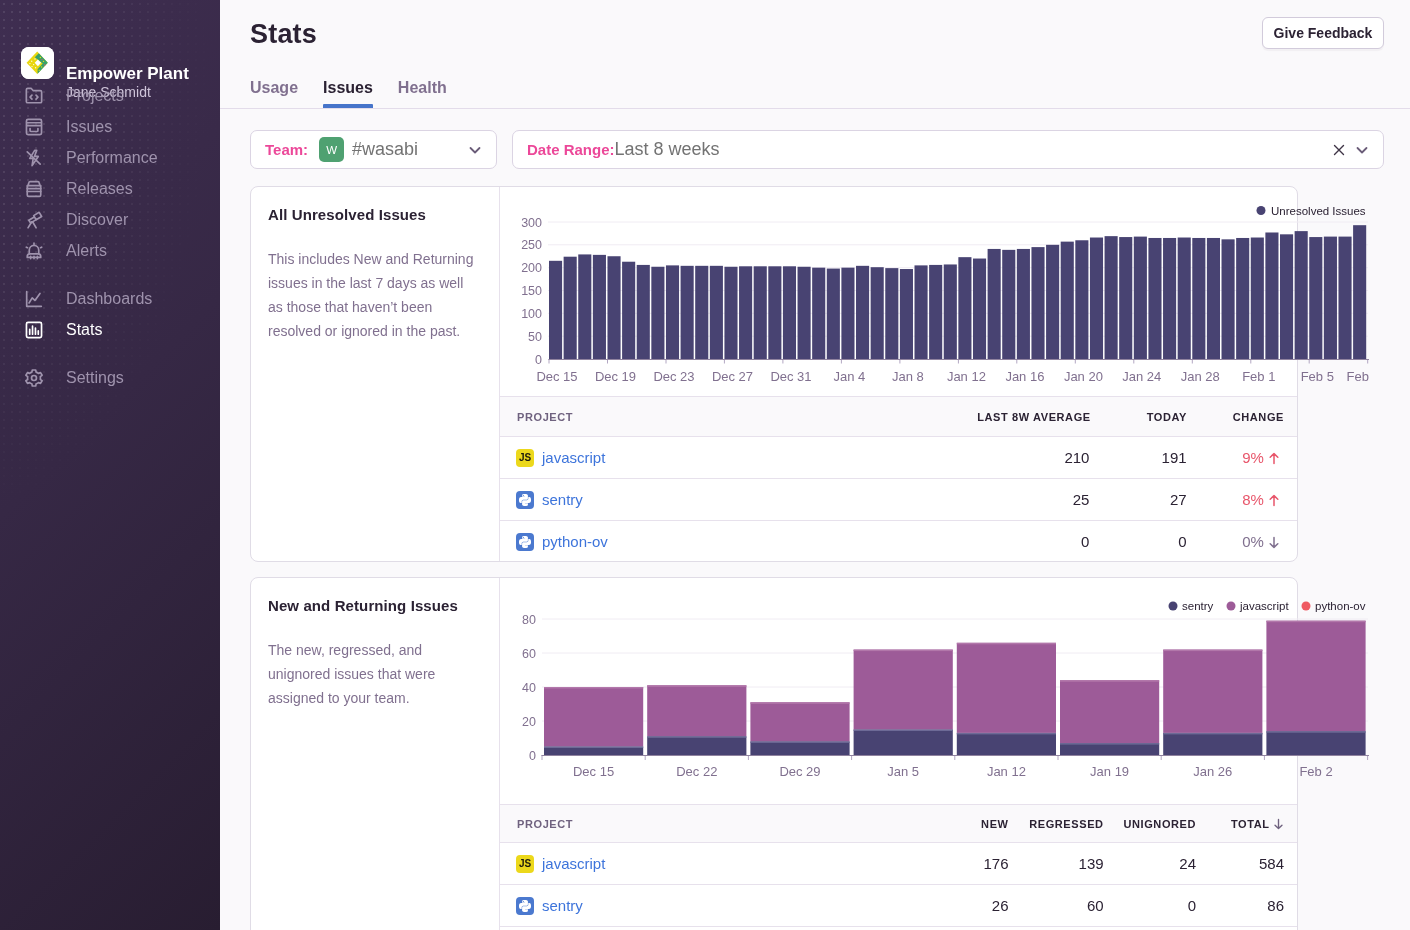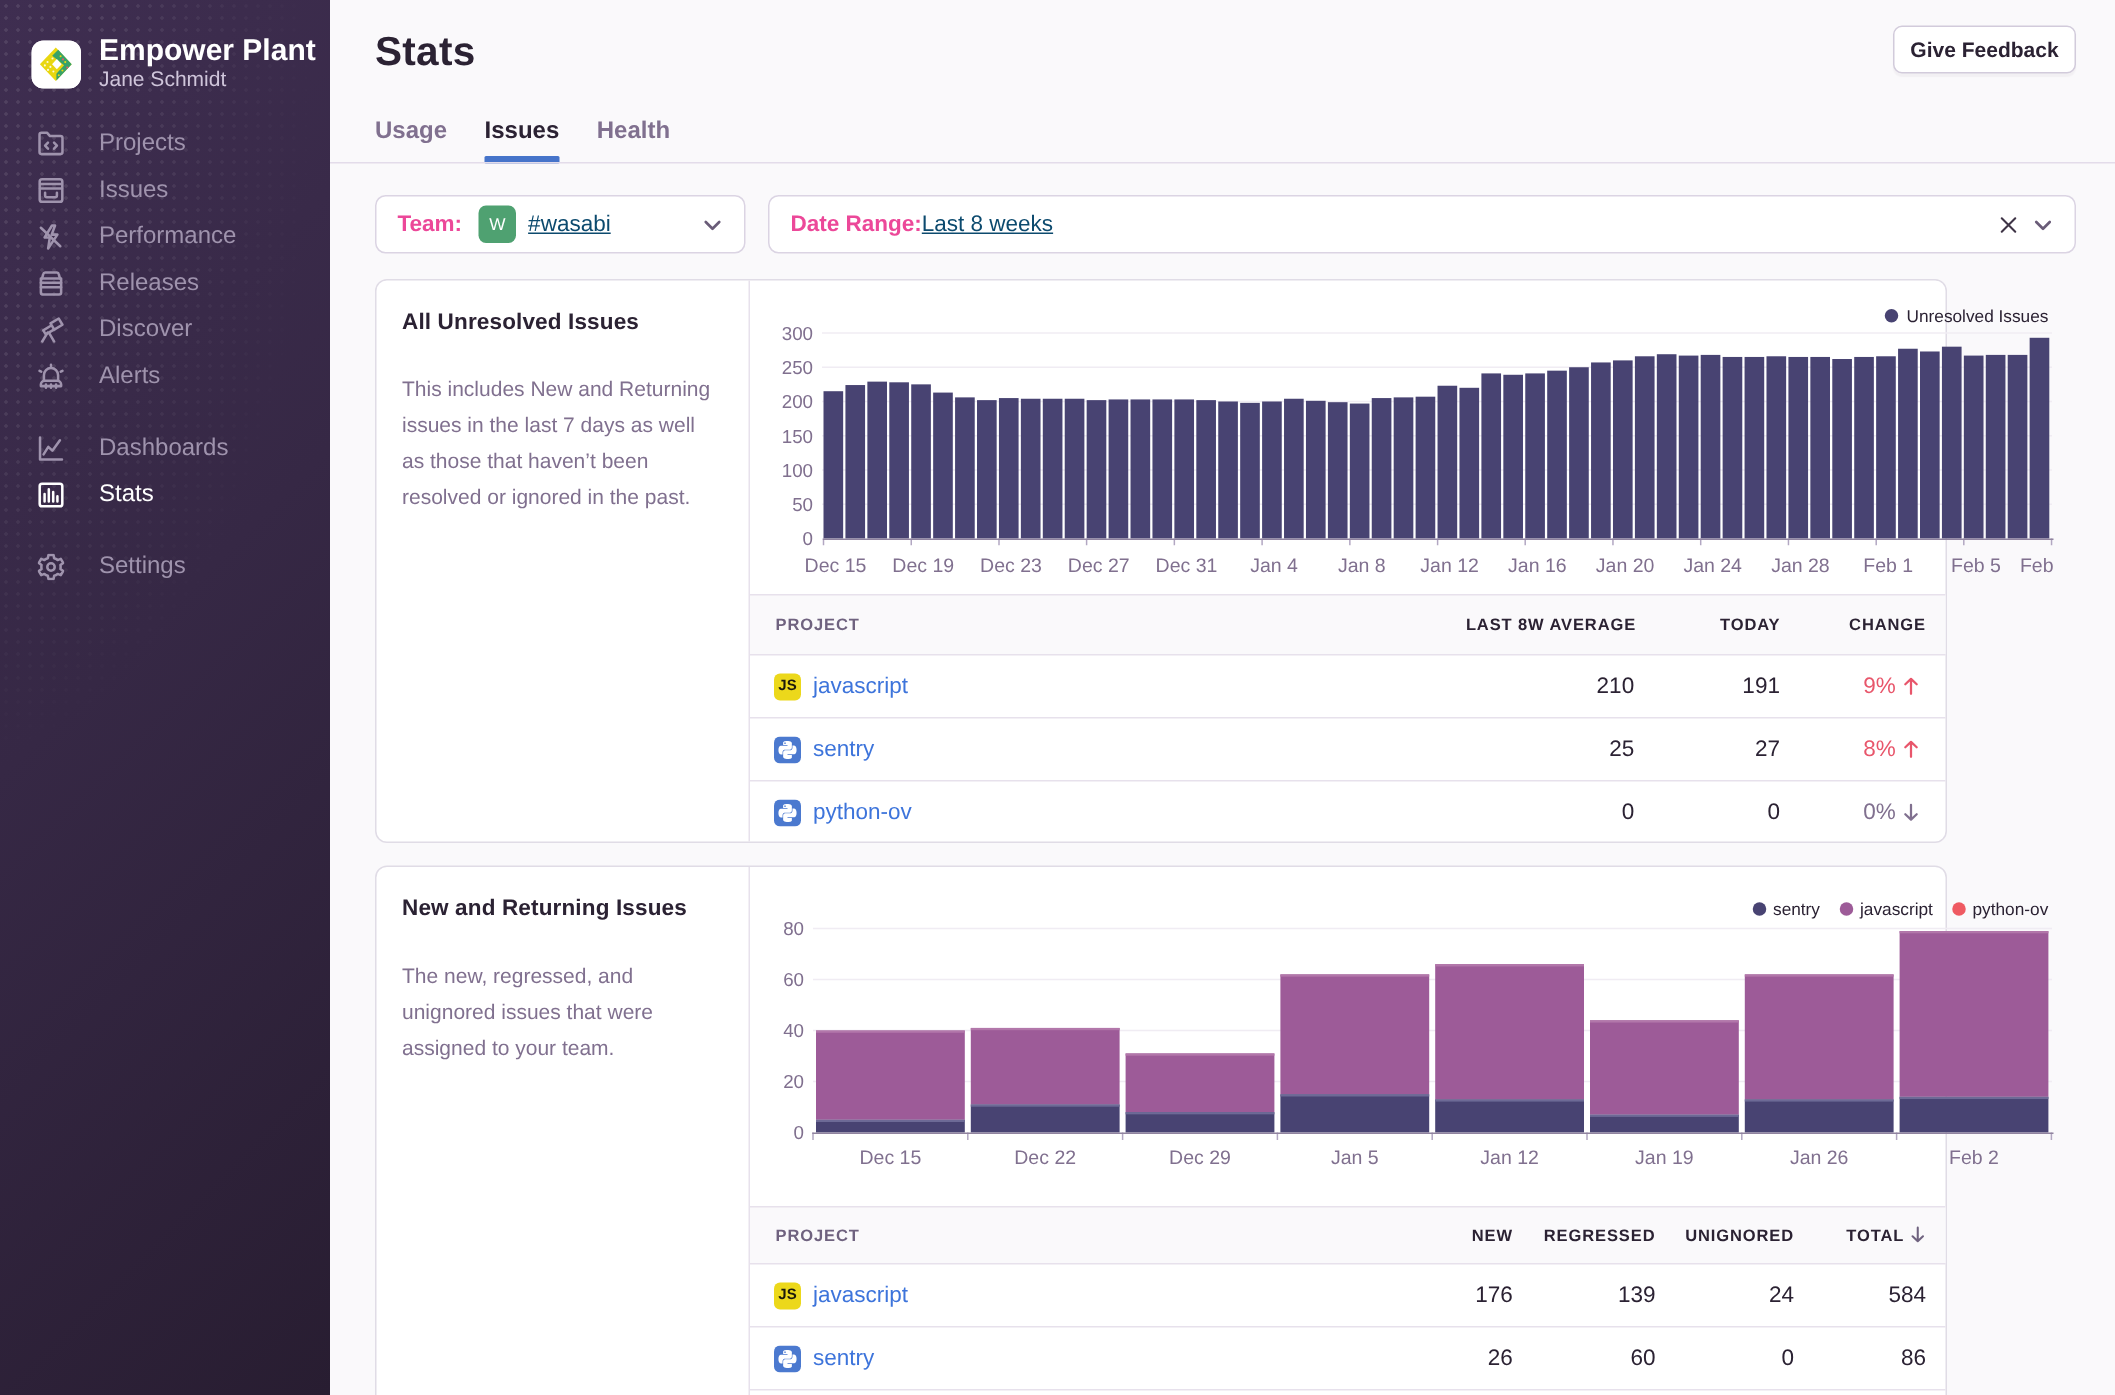--- a/index.html
+++ b/index.html
@@ -8,21 +8,21 @@
 .sidebar { position:absolute; left:0; top:0; width:220px; height:930px;
   background:linear-gradient(135deg,#3f2e51 0%,#362845 45%,#281d31 100%); }
 .sidebar::before { content:""; position:absolute; inset:0;
   background-image:radial-gradient(rgba(255,255,255,0.10) 1px, transparent 1.3px);
   background-size:8px 8px;
   -webkit-mask-image:radial-gradient(ellipse 300px 560px at -20px 80px, rgba(0,0,0,.95) 30%, transparent 78%);
   mask-image:radial-gradient(ellipse 300px 560px at -20px 80px, rgba(0,0,0,.95) 30%, transparent 78%); }
 .org { position:absolute; left:21px; top:25px; display:flex; align-items:center; z-index:2; }
 .orglogo { width:33px; height:32px; background:#fff; border-radius:8px; position:relative; }
 .orgtxt { margin-left:12px; }
-.orgname { color:#fff; font-size:20px; font-weight:bold; line-height:18px; }
+.orgname { color:#fff; font-size:17px; font-weight:bold; line-height:18px;margin-top:40px; }
 .orguser { color:#cfc5da; font-size:14px; line-height:18px; }
 .nav { position:absolute; left:0; top:80px; width:100%; z-index:2; }
 .nav a { display:flex; align-items:center; height:31px; padding-left:25px; color:#9f93ad; font-size:16px; text-decoration:none; }
 .nav a svg { width:18px; height:18px; margin-right:23px; flex:none; }
 .nav a.active { color:#fff; }
 .nav .gap { height:17px; }
 .main { position:absolute; left:220px; top:0; width:1190px; height:930px; }
 .h1 { position:absolute; left:30px; top:19px; font-size:27px; font-weight:bold; color:#2B2233; letter-spacing:.2px; }
 .feedback { position:absolute; left:1042px; top:17px; width:122px; height:32px; background:#fff;
   border:1px solid #d2cbdb; border-radius:6px; font-size:14px; font-weight:bold; color:#2B2233;
@@ -32,21 +32,21 @@
 .tabs .tab.active { color:#2B2233; }
 .tabs .tab.active::after { content:""; position:absolute; left:0; right:0; bottom:-1px; height:5px; background:#4674ca; border-radius:1px; }
 .tabline { position:absolute; left:0; top:108px; width:1190px; height:1px; background:#e3dcea; }
 .filters { position:absolute; left:30px; top:130px; width:1134px; display:flex; }
 .fctl { height:39px; background:#fff; border:1px solid #dbd4e3; border-radius:7px; display:flex; align-items:center; }
 .fteam { width:247px; padding:0 14px; }
 .fdate { flex:1; margin-left:15px; padding:0 14px; }
 .flabel { font-size:15px; font-weight:bold; color:#ec4899; }
 .wbadge { width:25px; height:25px; border-radius:5px; background:#4fa171; color:#fff; font-size:11.5px; font-weight:normal;
   display:flex; align-items:center; justify-content:center; margin:0 8px 0 11px; }
-.fval { font-size:15px; color:#0c4a6e;text-decoration:underline; }
+.fval { font-size:18px; color:#737373; }
 .panel { position:absolute; left:30px; width:1048px; background:#fff; border:1px solid #e0dce6; border-radius:8px; display:flex; }
 .p1 { top:186px; height:376px; }
 .p2 { top:577px; height:376px; }
 .pleft { width:249px; border-right:1px solid #e7e1ec; padding:19px 17px 0 17px; flex:none; }
 .ptitle { font-size:15px; font-weight:bold; color:#2B2233; letter-spacing:.1px; }
 .pdesc { margin-top:24px; font-size:14px; line-height:24px; color:#80708F; }
 .pright { flex:1; min-width:0; }
 .trow { display:flex; align-items:center; border-top:1px solid #e7e1ec; font-size:15px; }
 .thead { height:40px; background:#FAF9FB; color:#6F627F; font-size:11px; font-weight:bold; letter-spacing:.6px; }
 .tbody { height:42px; }

